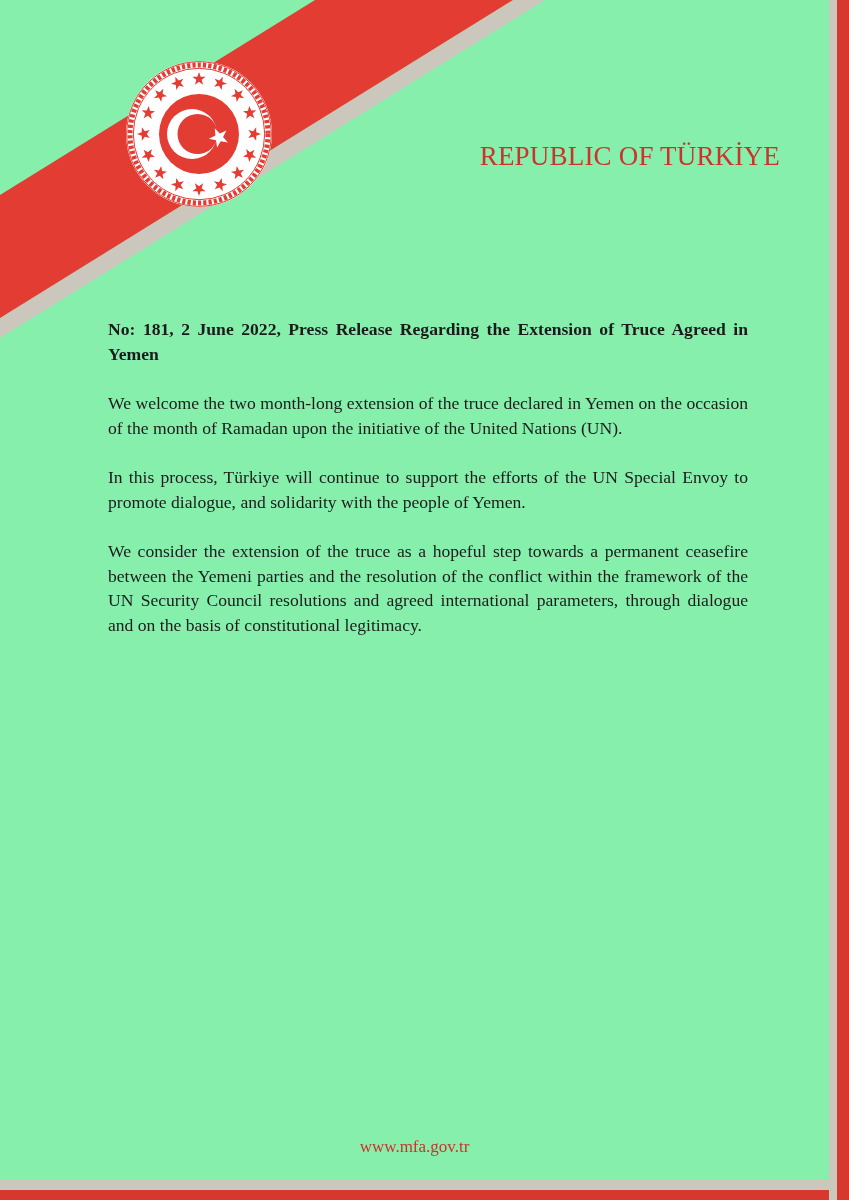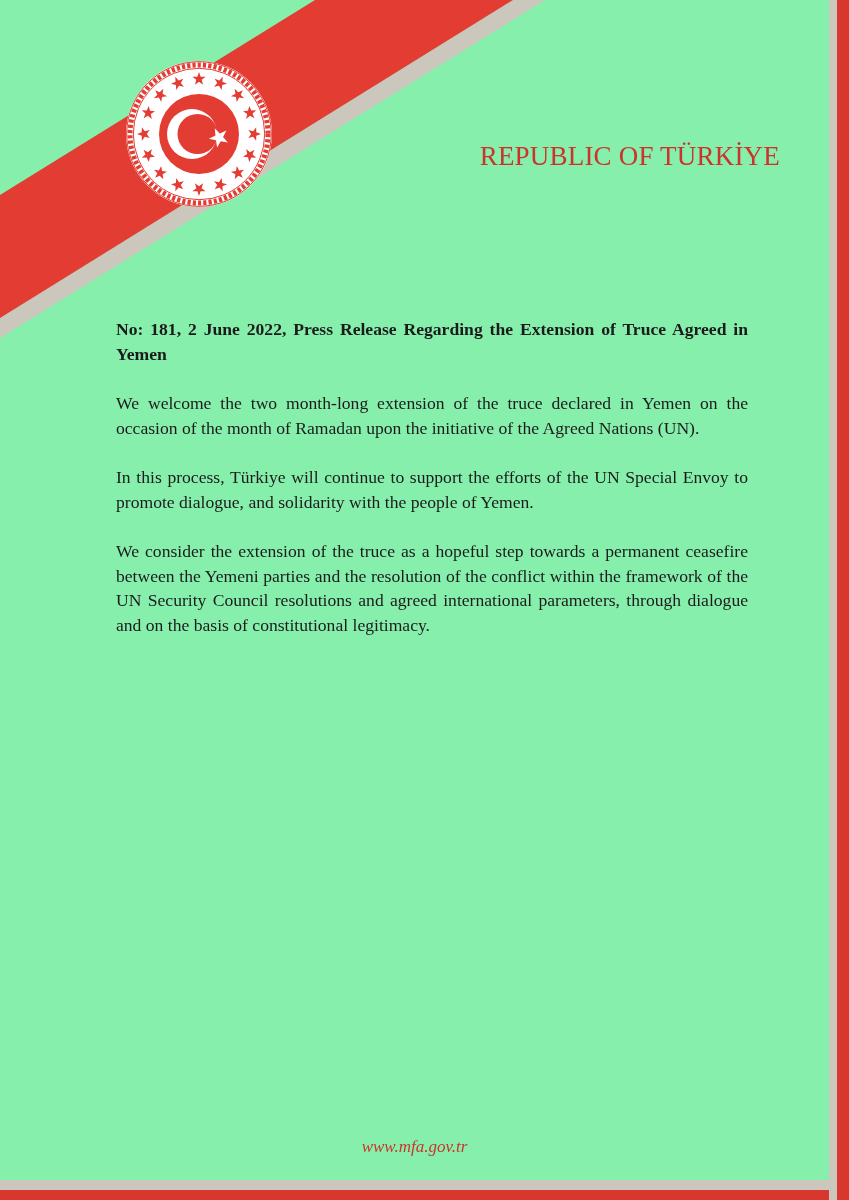--- a/index.html
+++ b/index.html
@@ -31,21 +31,21 @@
   .content {
     position: absolute;
     left: 100px;
     top: 317px;
     width: 648px;
     color: #1b1b1b;
     font-size: 17.6px;
     line-height: 24.5px;
     text-align: justify;
   }
-  .content p { margin: 0 0 25px 16px; }
+  .content p { margin: 0 0 25px 8px; }
   .content p.doc-heading { font-weight: bold; }
   .side-bar-gray {
     position: absolute;
     top: 0; right: 12px;
     width: 8px; height: 1200px;
     background: #CBC7BC;
   }
   .side-bar-red {
     position: absolute;
     top: 0; right: 0;
@@ -65,21 +65,20 @@
     background: #D7372C;
   }
   .footer-url {
     position: absolute;
     left: 0; right: 20px;
     top: 1136px;
     text-align: center;
     color: #CC332C;
     font-size: 17px;
     line-height: 22px;
-    font-style: italic;
   }
 </style>
 </head>
 <body>
 
 <div class="page">
 
   <svg class="header-svg" viewBox="0 0 849 400">
     <defs>
       <path id="st" d="M0,-7 L1.65,-2.27 6.66,-2.16 2.66,0.87 4.11,5.66 0,2.8 -4.11,5.66 -2.66,0.87 -6.66,-2.16 -1.65,-2.27 Z"></path>
@@ -121,21 +120,21 @@
       </g>
     </g>
   </svg>
 
   <div class="org-title">
     <div>REPUBLIC OF TÜRKİYE</div>
   </div>
 
   <div class="content">
     <p class="doc-heading">No: 181, 2 June 2022, Press Release Regarding the Extension of Truce Agreed in Yemen</p>
-    <p>We welcome the two month-long extension of the truce declared in Yemen on the occasion of the month of Ramadan upon the initiative of the Agreed Nations (UN).</p>
+    <p>We welcome the two month-long extension of the truce declared in Yemen on the occasion of the month of Ramadan upon the initiative of the United Nations (UN).</p>
     <p>In this process, Türkiye will continue to support the efforts of the UN Special Envoy to promote dialogue, and solidarity with the people of Yemen.</p>
     <p>We consider the extension of the truce as a hopeful step towards a permanent ceasefire between the Yemeni parties and the resolution of the conflict within the framework of the UN Security Council resolutions and agreed international parameters, through dialogue and on the basis of constitutional legitimacy.</p>
   </div>
 
   <div class="footer-url">www.mfa.gov.tr</div>
 
   <div class="bottom-bar-gray"></div>
   <div class="bottom-bar-red"></div>
   <div class="side-bar-gray"></div>
   <div class="side-bar-red"></div>

